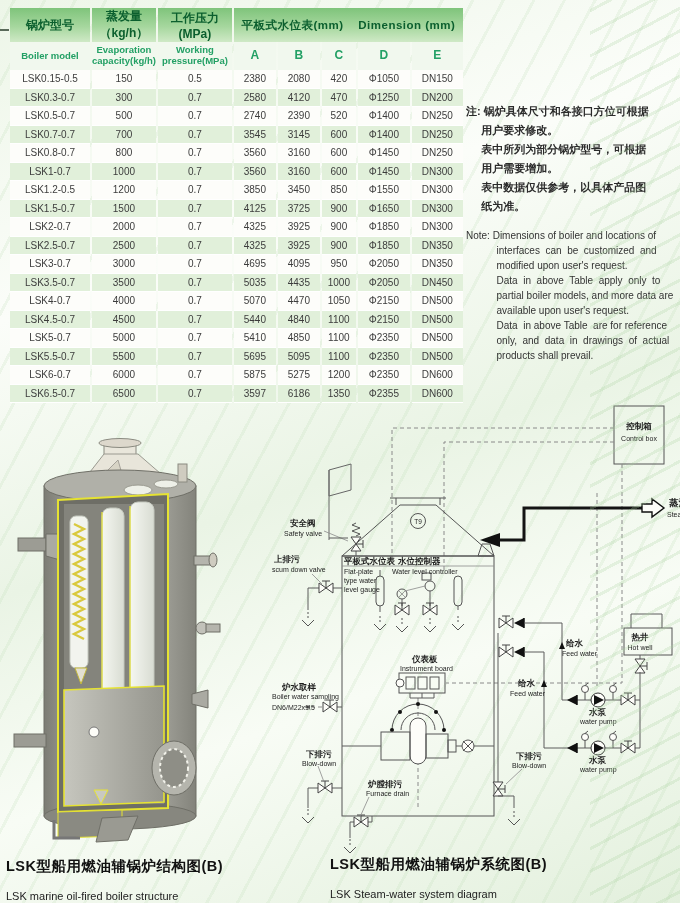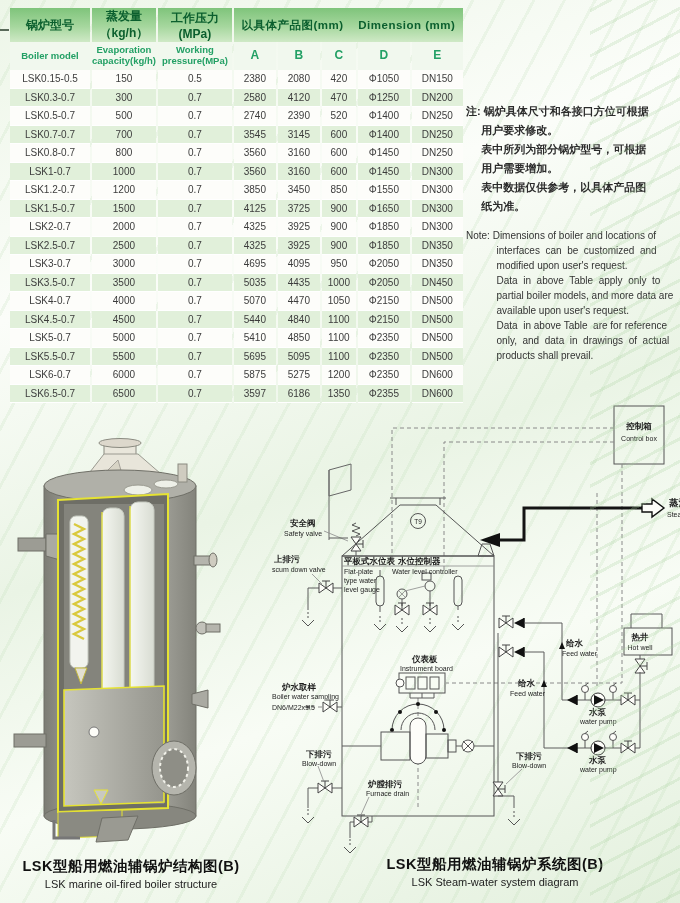--- a/index.html
+++ b/index.html
@@ -33,23 +33,23 @@
   svg{display:block;}
   .ln{stroke:#5c5c5c;stroke-width:1;fill:none;}
   .lt{stroke:#8a8a8a;stroke-width:.8;fill:none;}
   .dash{stroke:#8a8a8a;stroke-width:1;fill:none;stroke-dasharray:4 3;}
   .thick{stroke:#141414;stroke-width:3;fill:none;}
   .dzh{font:bold 8.5px "Liberation Sans",sans-serif;fill:#1d1d1d;}
   .den{font:7px "Liberation Sans",sans-serif;fill:#1d1d1d;}
   .big{font:bold 9.5px "Liberation Sans",sans-serif;fill:#1d1d1d;}
   .t9{font:6.5px "Liberation Sans",sans-serif;fill:#1d1d1d;}
   
-  .cap{position:absolute;text-align:center;color:#111;}
+  .cap{position:absolute;text-align:left;color:#111;}
   .cap .zh{font-size:14.5px;font-weight:bold;letter-spacing:.5px;}
-  .cap .en{font-size:11px;margin-top:2px;color:#222;}
+  .cap .en{font-size:11px;margin-top:14px;color:#222;}
   .cap-left{left:6px;top:857px;width:250px;}
   .cap-right{left:330px;top:855px;width:330px;}
 </style>
 </head>
 <body>
 
 <div class="page">
   <div class="tick"></div>
 
   <table class="spec">
@@ -62,21 +62,21 @@
         <col style="width:34px">
       <col style="width:52px">
         <col style="width:51px">
     </colgroup>
     <thead>
       <tr class="hzh">
         <th>锅炉型号</th>
         <th>蒸发量（kg/h）</th>
         <th>工作压力(MPa)</th>
         <th class="dim" colspan="5">
-          <span>以具体产品图(mm)</span>
+          <span>平板式水位表(mm)</span>
           &nbsp;&nbsp;
           <span>Dimension (mm)</span>
         </th>
       </tr>
       <tr class="hen">
         <th>Boiler model</th>
         <th>Evaporation capacity(kg/h)</th>
         <th>Working pressure(MPa)</th>
         <th class="abc">A</th>
         <th class="abc">B</th>
@@ -140,21 +140,21 @@
           <td>LSK1-0.7</td>
           <td>1000</td>
           <td>0.7</td>
           <td>3560</td>
           <td>3160</td>
           <td>600</td>
           <td>Φ1450</td>
           <td>DN300</td>
         </tr>
         <tr>
-          <td>LSK1.2-0.7</td>
+          <td>LSK1.2-0.5</td>
           <td>1200</td>
           <td>0.7</td>
           <td>3850</td>
           <td>3450</td>
           <td>850</td>
           <td>Φ1550</td>
           <td>DN300</td>
         </tr>
         <tr class="alt">
           <td>LSK1.5-0.7</td>

